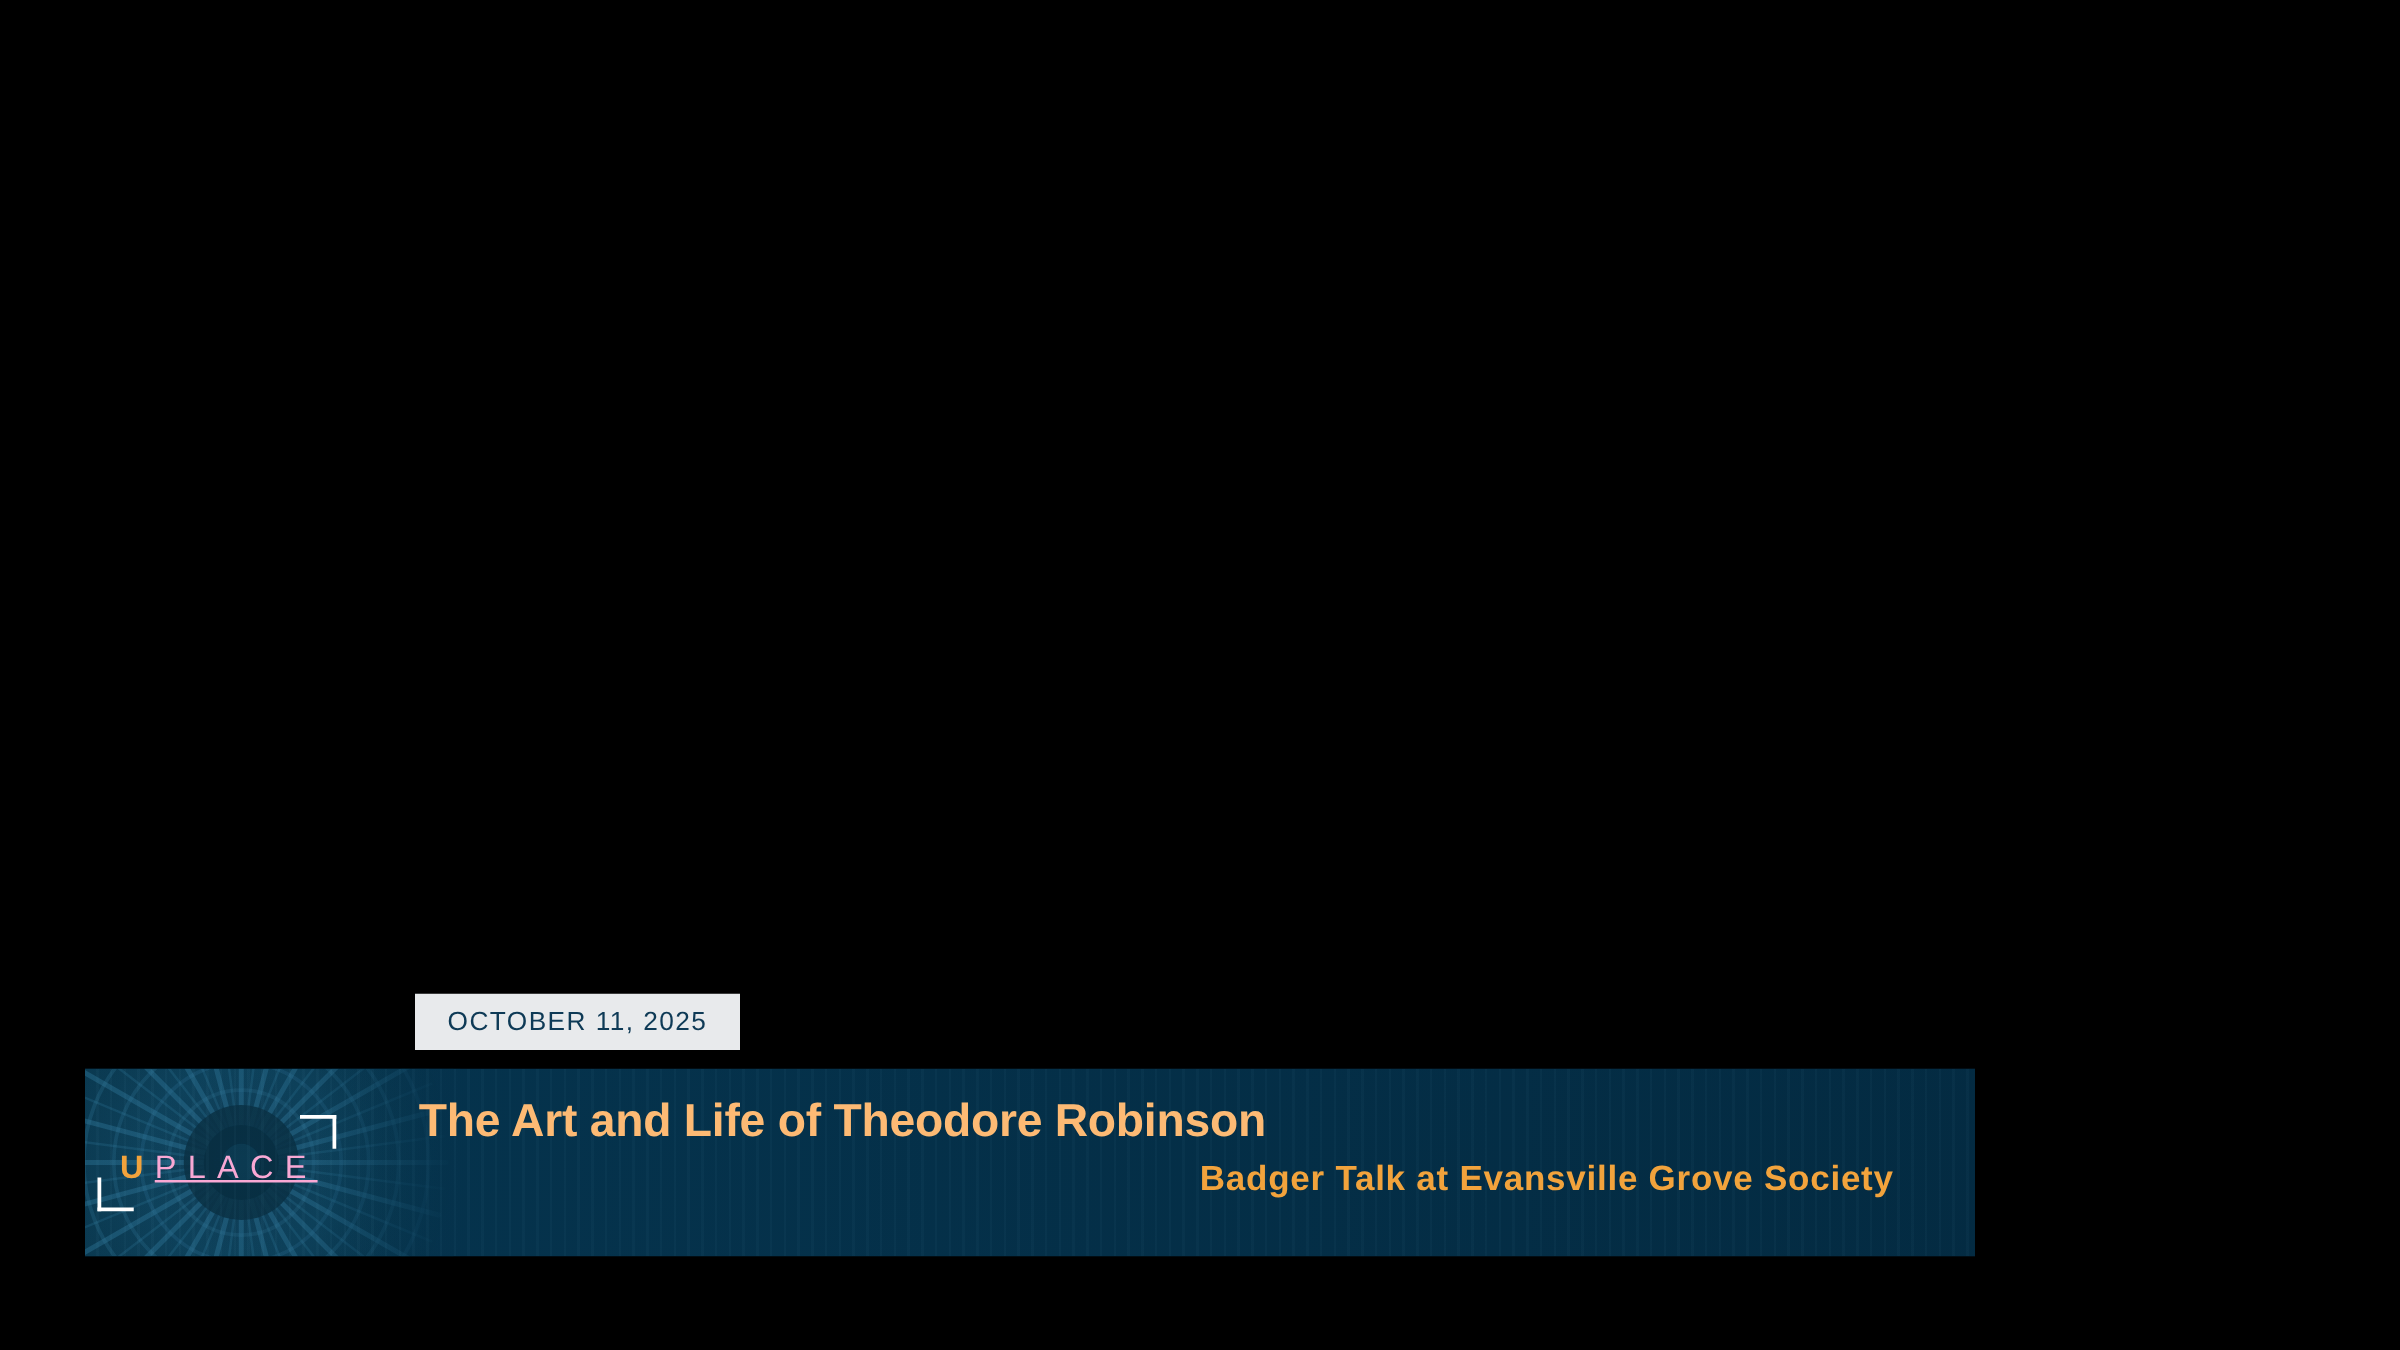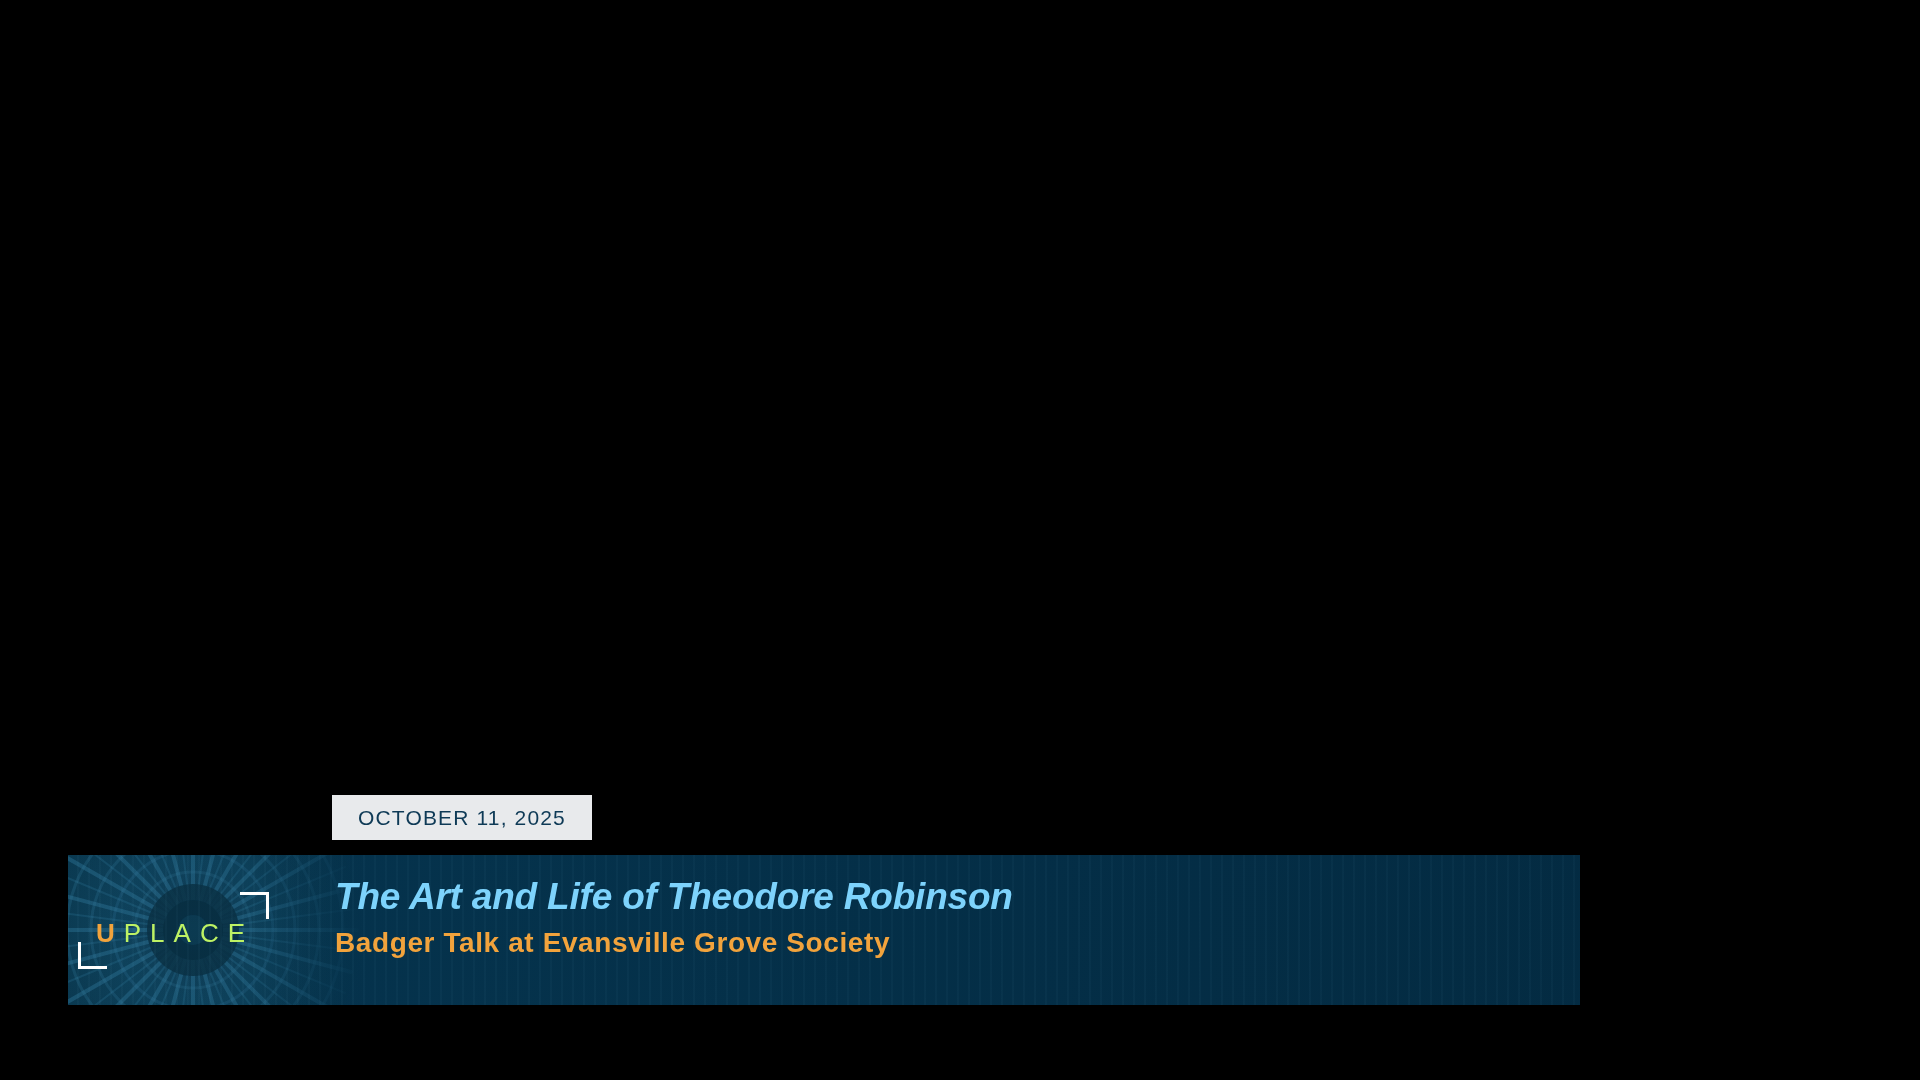--- a/index.html
+++ b/index.html
@@ -136,21 +136,22 @@
     font-weight: normal;
     letter-spacing: 9px;
     line-height: 1;
     white-space: nowrap;
   }
   #brand-logo .wordmark .u-glyph {
     color: #f2a33c;
     font-weight: bold;
   }
   #brand-logo .wordmark .rest-glyphs {
-    color: #bef264;
+    color: #f9a8d4;
+    text-decoration: underline;
   }
   
   .bracket {
     position: absolute;
     width: 26px;
     height: 24px;
   }
   .bracket.bottom-left {
     left: 0px;
     top: 62px;
@@ -168,36 +169,36 @@
   #banner-text {
     position: absolute;
     left: 335px;
     top: 876px;
     width: 1180px;
   }
   #event-title {
     font-family: "Liberation Sans", sans-serif;
     font-size: 37px;
     font-weight: bold;
-    color: #7dd3fc;
+    color: #fdba74;
     line-height: 1.12;
     letter-spacing: -0.2px;
     margin: 0;
     white-space: nowrap;
-    font-style: italic;
   }
   #event-subtitle {
     font-family: "Liberation Sans", sans-serif;
     font-size: 28px;
     font-weight: bold;
     color: #f2a33c;
     line-height: 1.1;
     letter-spacing: 0.6px;
     margin: 11px 0 0 0;
     white-space: nowrap;
+    text-align: right;
   }
 </style>
 </head>
 <body>
 
 <div id="stage">
 
   <div id="date-badge">
     <span class="date-text">OCTOBER 11, 2025</span>
   </div>

